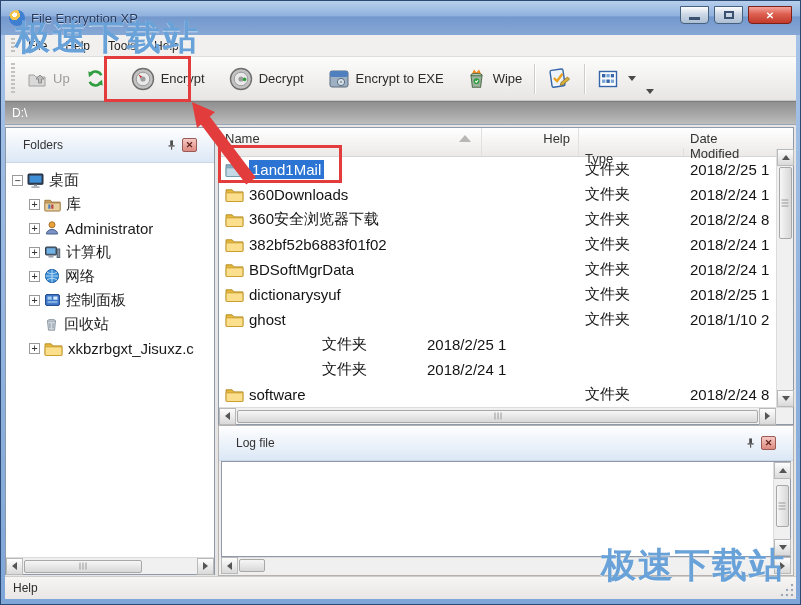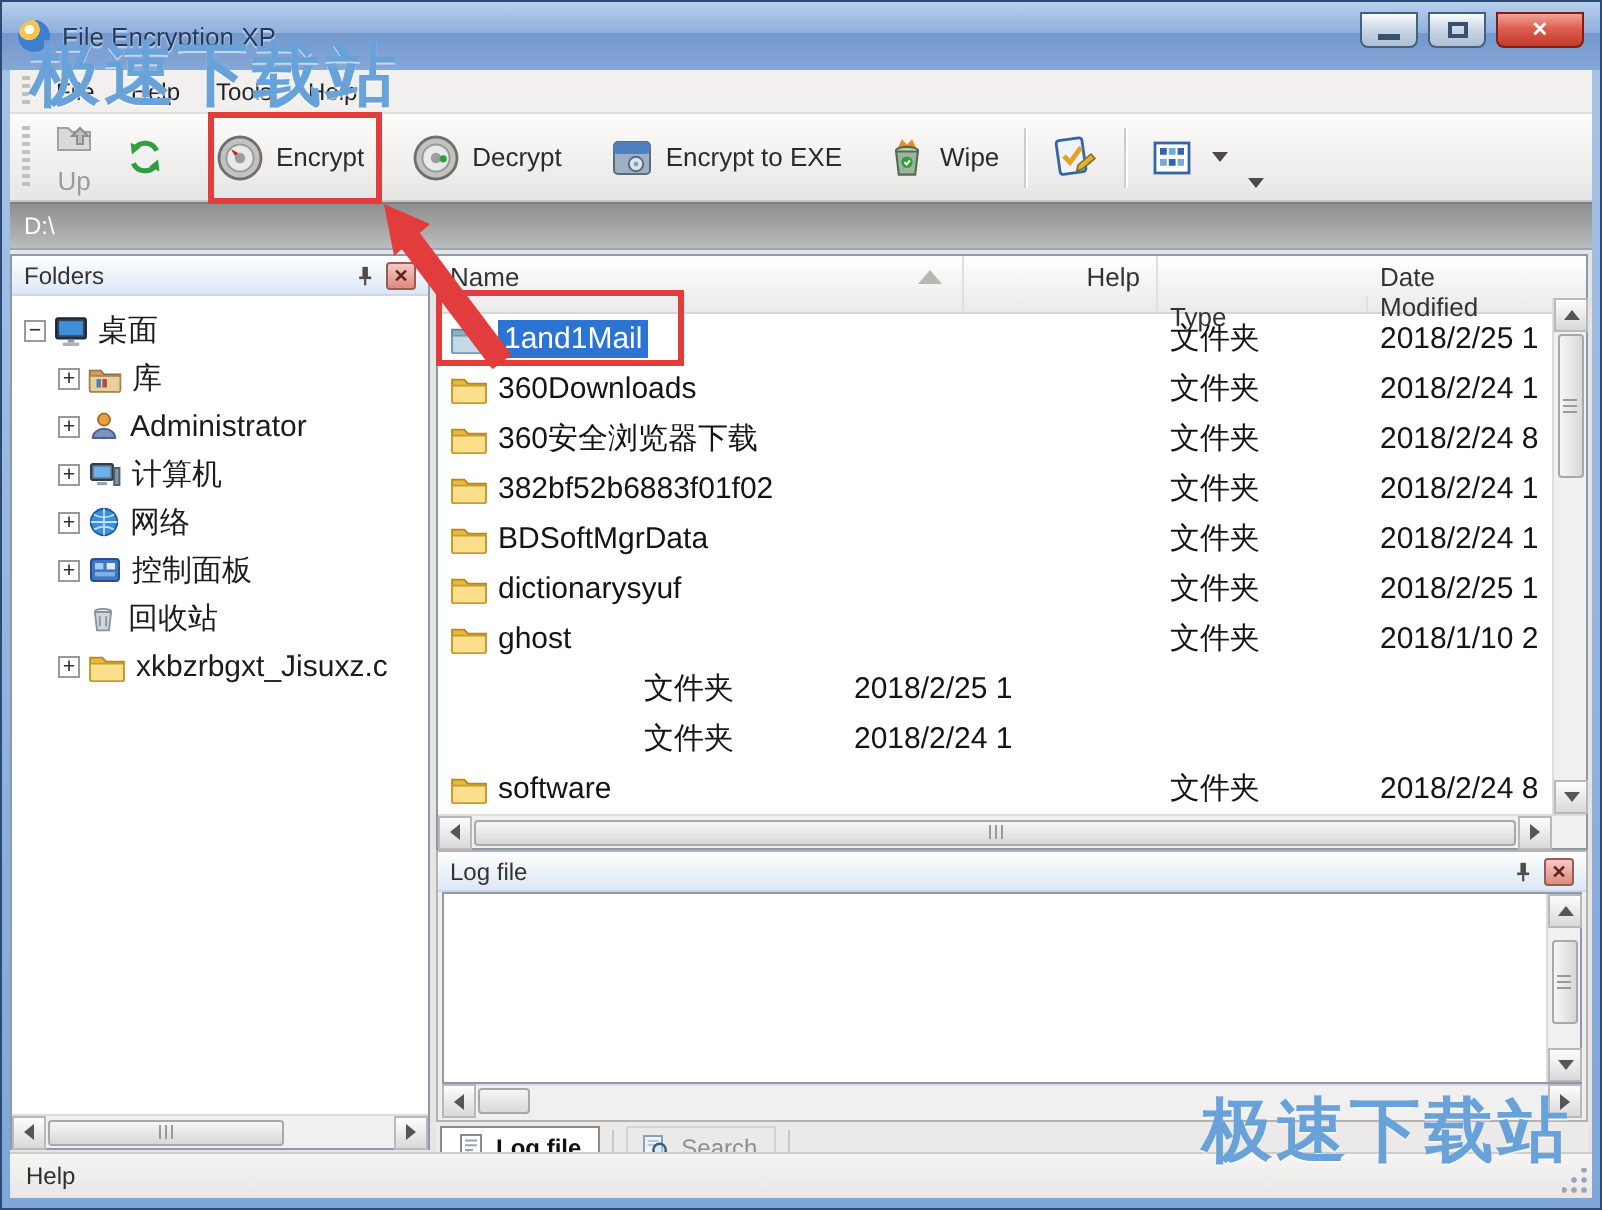--- a/index.html
+++ b/index.html
@@ -34,40 +34,40 @@
   .menubar{ height:22px; background:#f1f0ef; display:flex; align-items:center;
     border-bottom:1px solid #e0dedd; padding-left:2px; }
   .gripper{ width:4px; height:70%; margin:0 4px;
     background:repeating-linear-gradient(180deg,#c3c1bf 0 2px,transparent 2px 4px); }
   .menu-item{ font-size:12px; color:#222; padding:2px 9px; }
 
   .toolbar{ height:44px; background:linear-gradient(#fcfcfb,#e8e6e4);
     border-bottom:1px solid #c9c7c5; display:flex; align-items:center; padding:0 2px; }
   .tbtn{ display:flex; align-items:center; gap:6px; padding:5px 8px; font-size:13px;
     color:#2b2b2b; border-radius:3px; }
-  .tbtn.disabled{ color:#9b9b9b;flex-direction:column; }
+  .tbtn.disabled{ color:#9b9b9b; }
   .tsep{ width:1px; height:30px; background:#cfcdca; margin:0 4px; box-shadow:1px 0 0 #fff; }
   .ico{ display:inline-flex; }
   .ico svg{ display:block; }
   .caret{ width:0; height:0; border-left:4px solid transparent; border-right:4px solid transparent;
     border-top:5px solid #4a4a4a; margin-left:3px; }
   .overflow-caret{ margin-left:2px; align-self:flex-end; margin-bottom:6px; }
 
   .addressbar{ height:24px; background:linear-gradient(#8f8f8f,#a9a9a9 60%,#bdbdbd);
     border-top:1px solid #7e7e7e; border-bottom:1px solid #98a6ba;
     color:#fff; font-size:12px; display:flex; align-items:center; padding:0 7px; }
 
   
   .content{ flex:1; display:flex; background:#e7e5e3; padding:2px 2px 1px 0; gap:3px; overflow:hidden; }
 
   .folders-panel{ width:210px; display:flex; flex-direction:column;
     border:1px solid #8e9aa9; background:#fff; }
-  .panel-header{ height:20px; background:linear-gradient(#fefefe,#dce8f6);
+  .panel-header{ height:35px; background:linear-gradient(#fefefe,#dce8f6);
     border-bottom:1px solid #cdd8e6; display:flex; align-items:center;
-    font-size:12px; color:#333; padding:0 6px; }
+    font-size:12px; color:#333; padding:0 17px; }
   .panel-header .sp{ flex:1; }
   .phbtn{ width:15px; height:14px; display:flex; align-items:center; justify-content:center; margin-left:3px; }
   .phbtn.xclose{ border:1px solid #9a5a55; border-radius:2px;
     background:linear-gradient(#f6c9c4,#dd8a80); color:#5e211c; font-size:9px; font-weight:bold; }
 
   .tree{ flex:1; padding:5px 2px 0 4px; overflow:hidden; }
   .tree-item{ display:flex; align-items:center; height:24px; font-size:15px; color:#1c1c1c; white-space:nowrap; }
   .expander{ width:11px; height:11px; border:1px solid #9a9a9a; background:#fff;
     display:flex; align-items:center; justify-content:center; font-size:10px; line-height:9px;
     color:#333; margin-right:4px; flex:0 0 auto; font-family:"DejaVu Sans Mono",monospace; }

